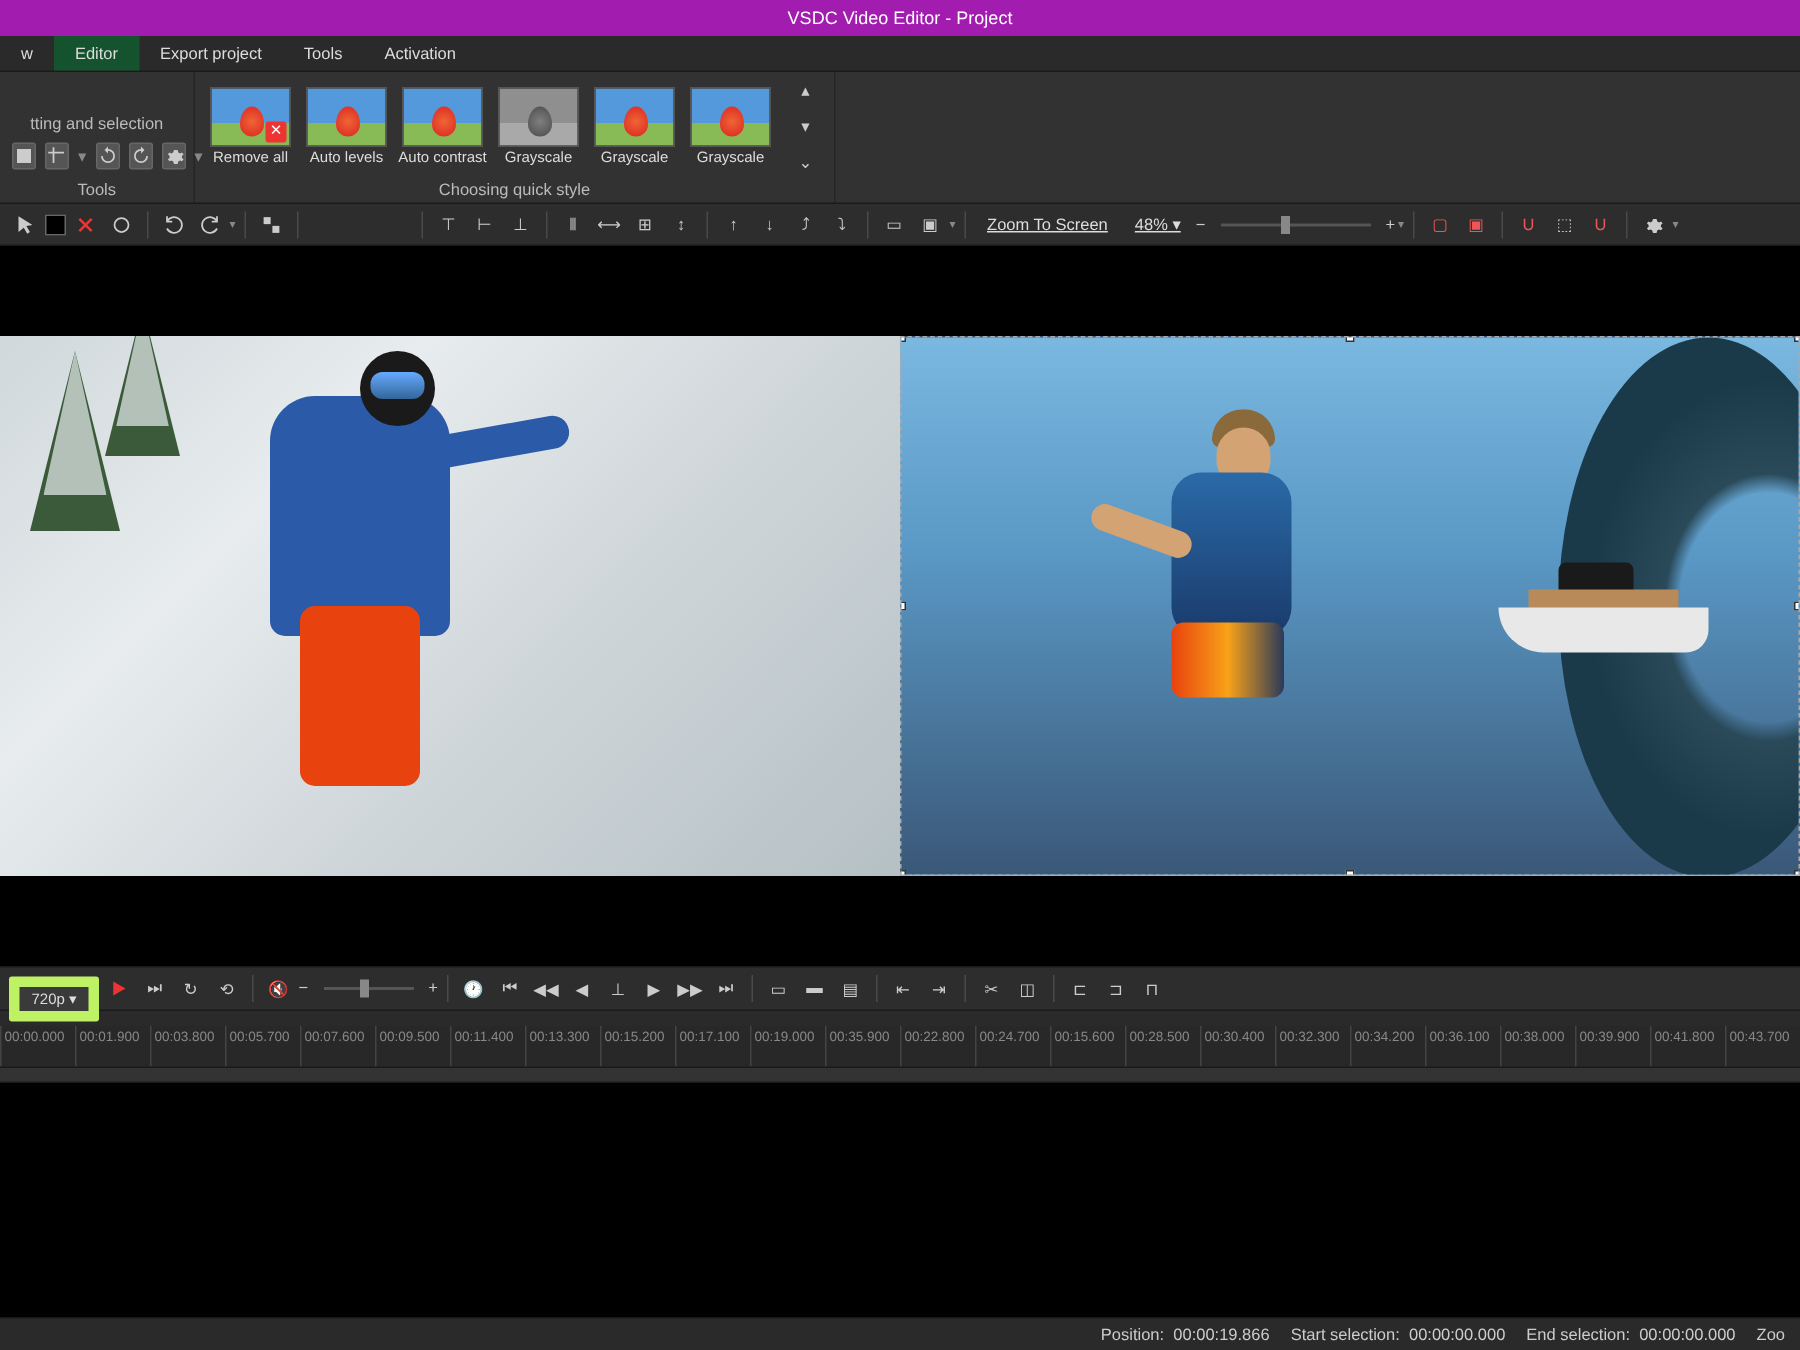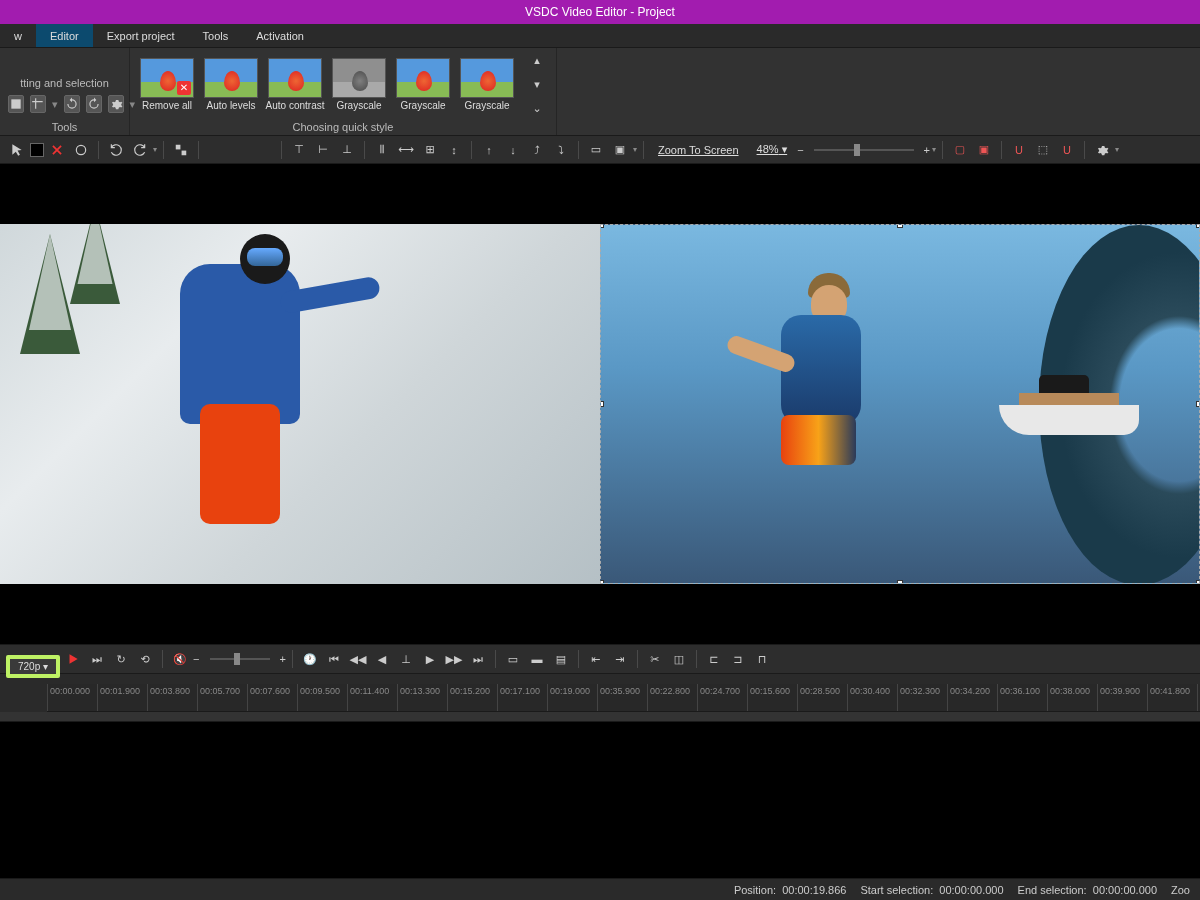--- a/index.html
+++ b/index.html
@@ -1,20 +1,20 @@
 <!DOCTYPE html>
 <html><head>
 <meta charset="utf-8">
 <style>
 * { margin:0; padding:0; box-sizing:border-box; font-family:"Segoe UI",Tahoma,sans-serif; user-select:none; }
 body { width:1200px; height:900px; background:#000; color:#ccc; overflow:hidden; font-size:11px; }
 .titlebar { height:24px; background:#a21caf; color:#fff; display:flex; align-items:center; justify-content:center; font-size:12px; }
 .menubar { height:24px; background:#2a2a2a; display:flex; border-bottom:1px solid #1a1a1a; }
 .menu-item { padding:4px 14px; color:#ddd; cursor:pointer; display:flex; align-items:center; }
-.menu-item.active { background:#0c4a6e; }
+.menu-item.active { background:#14532d; }
 .ribbon { height:88px; background:#323232; display:flex; border-bottom:1px solid #1a1a1a; }
 .ribbon-group { display:flex; flex-direction:column; justify-content:flex-end; border-right:1px solid #252525; padding:4px 8px 2px; }
 .ribbon-group-label { text-align:center; color:#bbb; font-size:11px; margin-top:2px; }
 .ribbon-row { display:flex; gap:6px; align-items:center; }
 .tool-icon { width:18px; height:18px; background:#555; border:1px solid #666; border-radius:2px; cursor:pointer; display:flex; align-items:center; justify-content:center; }
 .style-thumb { width:58px; display:flex; flex-direction:column; align-items:center; gap:2px; cursor:pointer; }
 .style-img { width:54px; height:40px; border:1px solid #555; background:linear-gradient(180deg,#5599dd 0%,#5599dd 60%,#88bb55 60%,#88bb55 100%); position:relative; }
 .style-img::after { content:""; position:absolute; width:16px; height:20px; left:19px; top:12px; background:radial-gradient(circle,#e63,#d22); border-radius:50% 50% 50% 50%/60% 60% 40% 40%; }
 .style-img.gray { filter:grayscale(1); }
 .style-label { font-size:10px; color:#ddd; white-space:nowrap; }
@@ -44,23 +44,23 @@
 .sf-hair { width:42px; height:25px; background:#8a6a3a; border-radius:20px 20px 5px 5px; position:absolute; top:-42px; left:27px; }
 .sf-arm { width:70px; height:18px; background:#d4a373; position:absolute; top:30px; left:-55px; border-radius:10px; transform:rotate(20deg); }
 .sf-shorts { width:75px; height:50px; background:linear-gradient(90deg,#e8420e,#f8a218,#2a3a5a); position:absolute; top:100px; left:0; border-radius:8px; }
 .boat { position:absolute; right:60px; top:150px; width:140px; height:60px; }
 .boat-hull { width:140px; height:30px; background:#e8e8e8; border-radius:0 0 20px 40px; position:absolute; bottom:0; }
 .boat-deck { width:100px; height:15px; background:#b88a5a; position:absolute; top:18px; left:20px; }
 .boat-top { width:50px; height:25px; background:#1a1a1a; border-radius:5px; position:absolute; top:0; left:40px; }
 .sel-handle { position:absolute; width:6px; height:6px; background:#fff; border:1px solid #333; }
 .timeline-wrap { background:#2a2a2a; }
 .timeline-toolbar { height:30px; background:#2d2d2d; display:flex; align-items:center; padding:0 6px; gap:2px; border-top:1px solid #1a1a1a; border-bottom:1px solid #1a1a1a; }
-.res-btn { padding:2px 8px; border:4px solid #bef264; background:#3a3a3a; color:#ddd; font-size:10px; border-radius:2px; cursor:pointer;margin-top:14px; }
+.res-btn { padding:2px 8px; border:7px solid #bef264; background:#3a3a3a; color:#ddd; font-size:10px; border-radius:2px; cursor:pointer;margin-top:14px; }
 .play-icon { color:#e33; }
-.ruler { height:28px; background:#282828; display:flex; border-bottom:1px solid #1a1a1a; position:relative; overflow:hidden;margin-left:47px; }
+.ruler { height:28px; background:#282828; display:flex; border-bottom:1px solid #1a1a1a; position:relative; overflow:hidden; }
 .ruler-tick { min-width:50px; font-size:9px; color:#888; display:flex; align-items:flex-start; padding-top:2px; border-left:1px solid #444; padding-left:2px; white-space:nowrap; }
 .ruler-band { height:10px; background:#333; border-bottom:1px solid #1a1a1a; }
 .tracks { background:#242424; }
 .track { height:28px; border-bottom:1px solid #1a1a1a; position:relative; }
 .clip { position:absolute; height:24px; top:2px; background:linear-gradient(#8ab8e8,#6a98c8); border:1px solid #3a6a9a; border-radius:2px; display:flex; align-items:center; padding-left:4px; font-size:10px; color:#1a3a5a; }
 .clip.selected { outline:1px solid #2ae8c8; background:linear-gradient(#7ab8d8,#5a98b8); }
 .clip-thumb { width:26px; height:18px; background:#456; margin-right:4px; border:1px solid #345; }
 .playhead { position:absolute; width:1px; background:#e33; top:0; bottom:0; z-index:10; }
 .playhead-top { position:absolute; width:10px; height:10px; background:#2ae8c8; left:-5px; top:-14px; clip-path:polygon(0 0,100% 0,50% 100%); }
 .statusbar { height:22px; background:#2a2a2a; display:flex; align-items:center; justify-content:flex-end; padding:0 10px; gap:14px; font-size:11px; color:#ccc; border-top:1px solid #1a1a1a; position:absolute; bottom:0; width:100%; }

